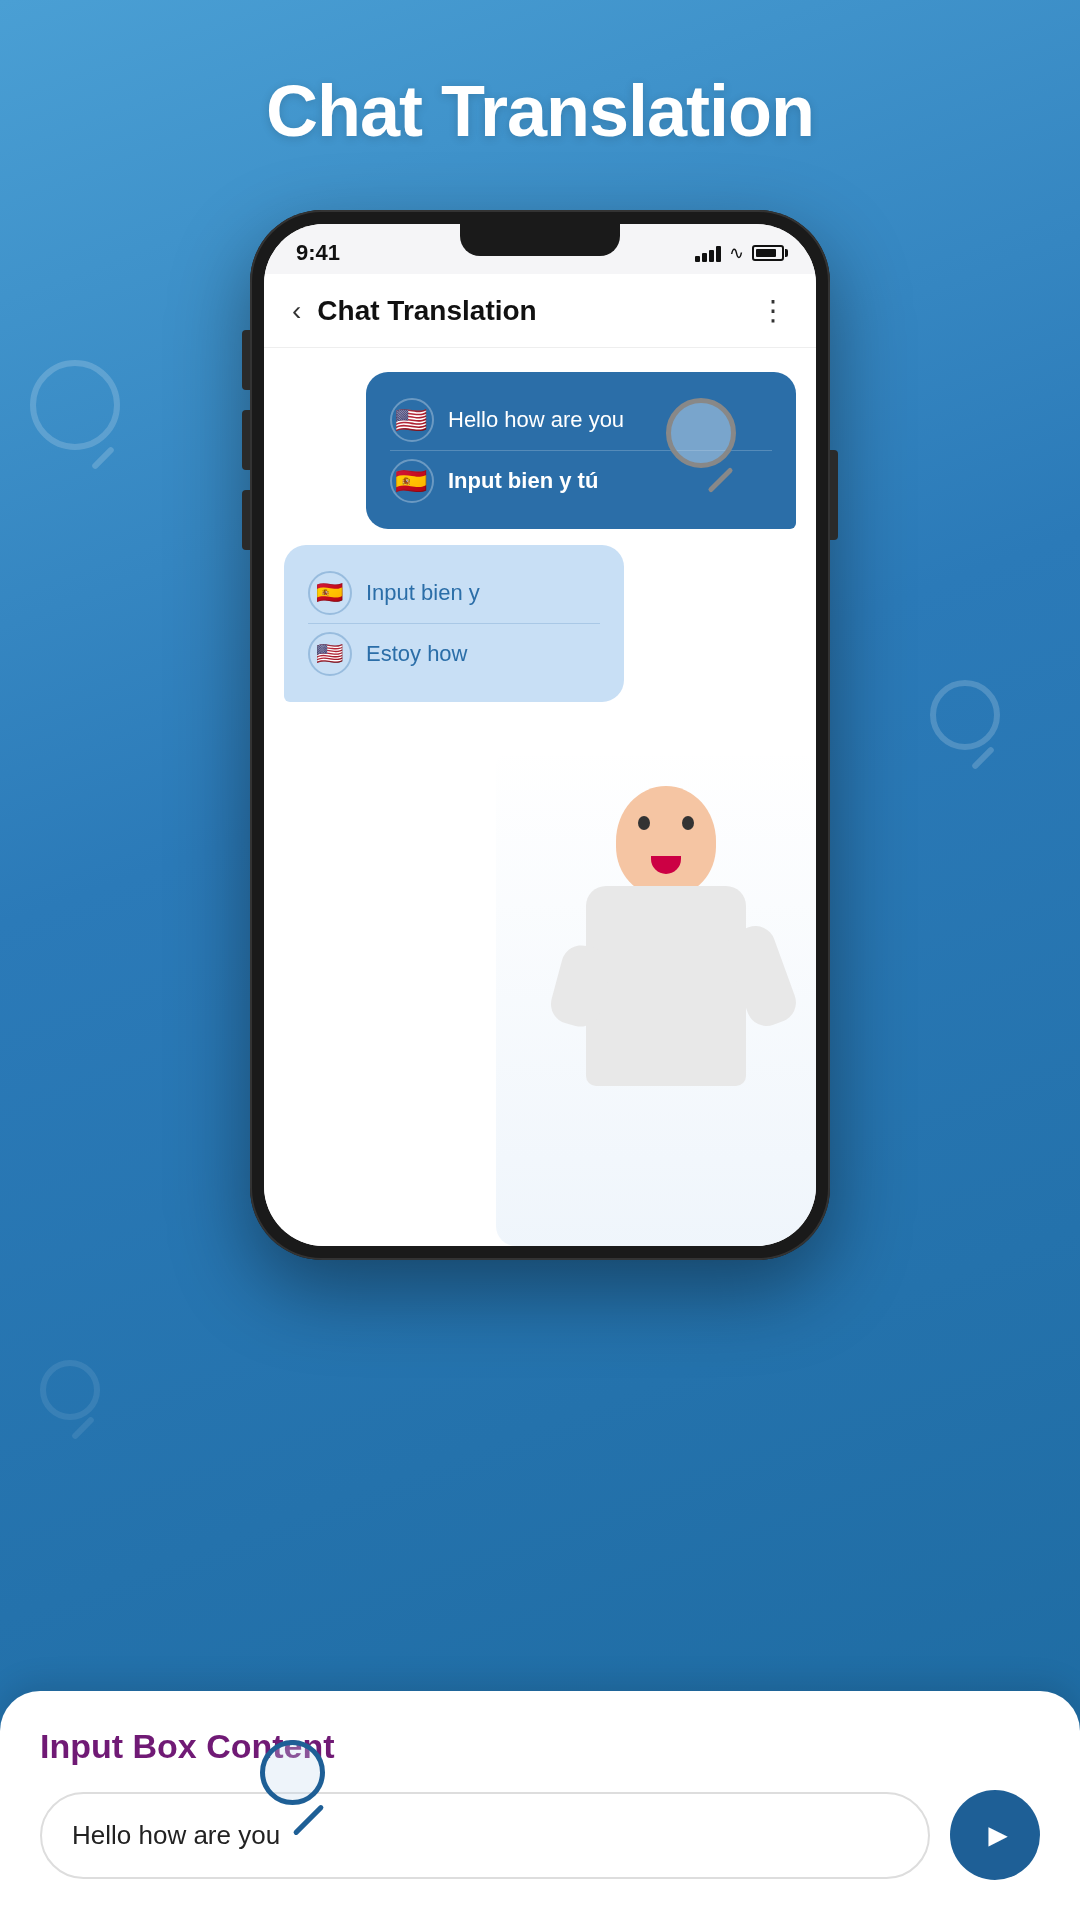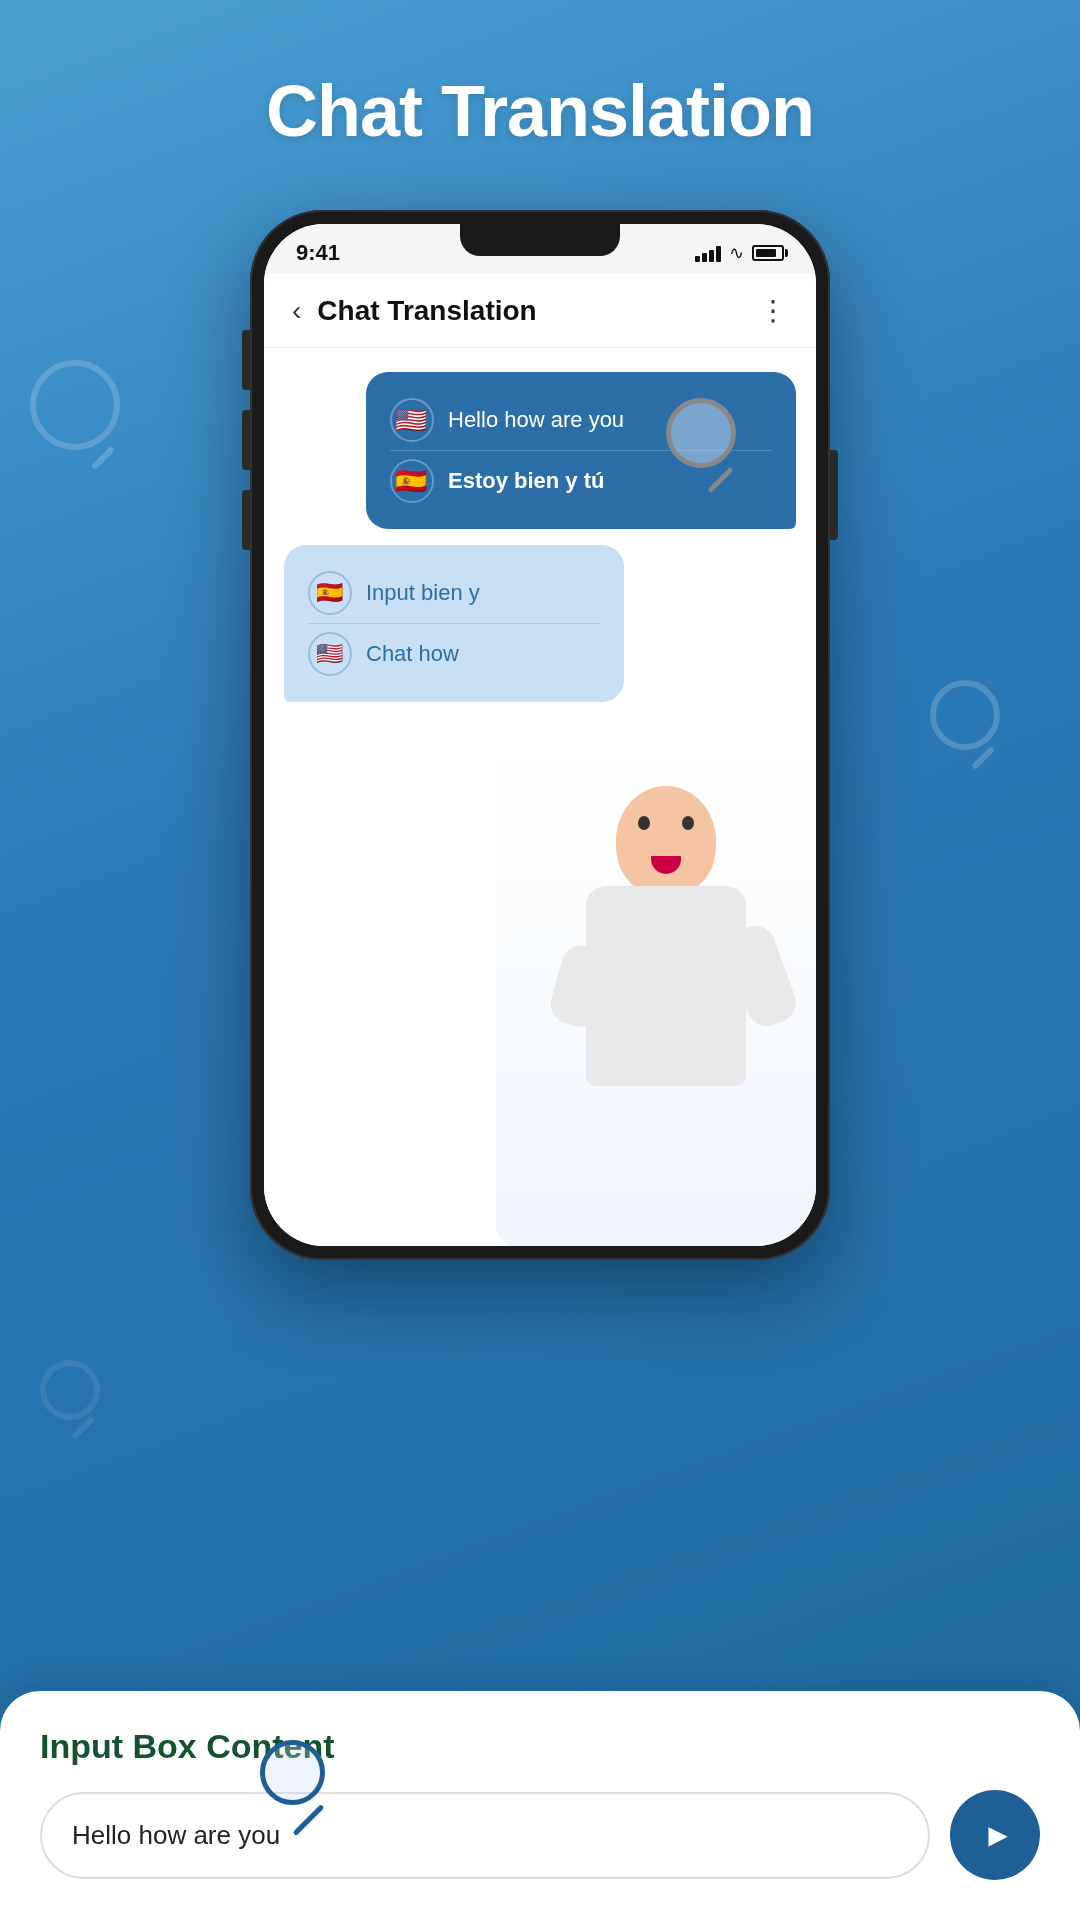--- a/index.html
+++ b/index.html
@@ -369,21 +369,21 @@
       left: 0; right: 0;
       background: white;
       border-radius: 40px 40px 0 0;
       padding: 36px 40px 40px;
       box-shadow: 0 -8px 30px rgba(0,0,0,0.12);
       z-index: 20;
     }
     .input-section-title {
       font-size: 34px;
       font-weight: 800;
-      color: #14532d;
+      color: #701a75;
       margin-bottom: 24px;
     }
     .input-row {
       display: flex;
       align-items: center;
       gap: 20px;
     }
     .text-input-container {
       flex: 1;
       position: relative;
@@ -479,37 +479,37 @@
 
       <div class="chat-area">
 
         <div class="message-sent">
           <div class="message-row">
             <div class="flag-circle">🇺🇸</div>
             <span class="message-text">Hello how are you</span>
           </div>
           <div class="message-row">
             <div class="flag-circle">🇪🇸</div>
-            <span class="message-text translation">Estoy bien y tú</span>
+            <span class="message-text translation">Input bien y tú</span>
           </div>
         </div>
 
         <div class="magnifier-overlay">
           <div class="magnifier-circle"></div>
           <div class="magnifier-handle"></div>
         </div>
 
         <div class="message-received">
           <div class="message-row" style="border-top: none;">
             <div class="flag-circle" style="border-color: rgba(43,110,168,0.3); font-size: 22px;">🇪🇸</div>
             <span class="message-text">Input bien y</span>
           </div>
           <div class="message-row" style="border-top: 1px solid rgba(43,110,168,0.2);">
             <div class="flag-circle" style="border-color: rgba(43,110,168,0.3); font-size: 22px;">🇺🇸</div>
-            <span class="message-text">Chat how</span>
+            <span class="message-text">Estoy how</span>
           </div>
         </div>
 
         <div class="woman-placeholder">
           <div class="woman-figure">
             <div class="woman-hair"></div>
             <div class="woman-head">
 
               <div style="position:absolute;bottom:22px;left:50%;transform:translateX(-50%);width:30px;height:18px;background:#c04;border-radius:0 0 15px 15px;"></div>
 

